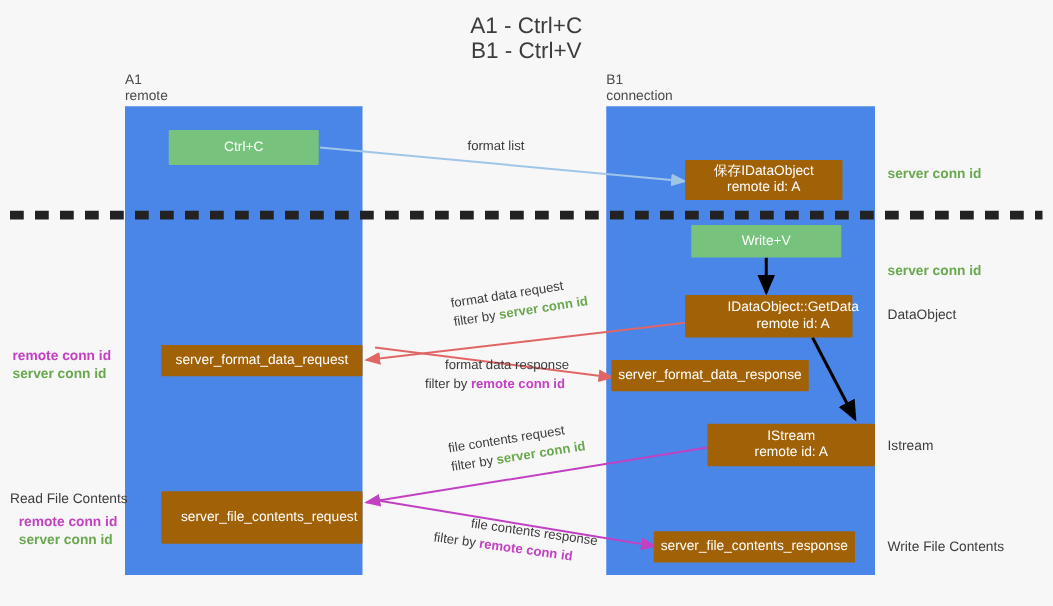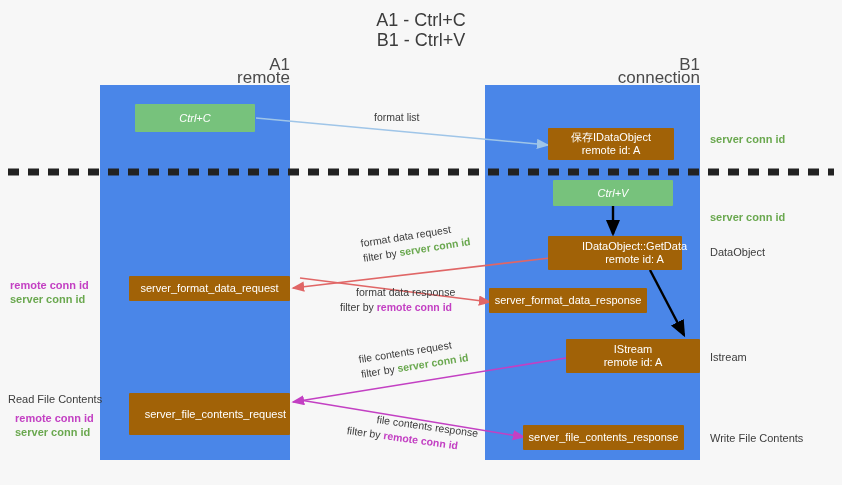--- a/index.html
+++ b/index.html
@@ -37,22 +37,22 @@
     width: 842px;
     text-align: center;
     font-size: 18px;
     line-height: 20px;
     color: #3c3c3c;
   }
 
   
   .col-head {
     position: absolute;
-    text-align: right;
-    font-size: 17px;
+    text-align: left;
+    font-size: 11px;
     line-height: 13px;
     color: #4a4a4a;
   }
   .col-head .l1 { display: block; }
   .col-head .l2 { display: block; }
 
   
   .lane {
     position: absolute;
     background: #4a86e8;
@@ -70,21 +70,21 @@
     flex-direction: column;
     align-items: center;
     justify-content: center;
     color: #ffffff;
     font-size: 11px;
     line-height: 13px;
     text-align: center;
     border-radius: 1px;
     padding: 2px 4px;
   }
-  .node.green { background: #77c27c; font-style: italic; }
+  .node.green { background: #77c27c; }
   .node.orange { background: #a16207; }
   .node .ln { display: block; white-space: nowrap; }
 
   
   .side-label {
     position: absolute;
     font-size: 11px;
     line-height: 14px;
     white-space: nowrap;
   }
@@ -164,21 +164,21 @@
   <div class="node green" style="left:135px; top:104px; width:120px; height:28px;">
     <span class="ln">Ctrl+C</span>
   </div>
 
   <div class="node orange" style="left:548px; top:128px; width:126px; height:32px;">
     <span class="ln">保存IDataObject</span>
     <span class="ln">remote id: A</span>
   </div>
 
   <div class="node green" style="left:553px; top:180px; width:120px; height:26px;">
-    <span class="ln">Ctrl+V</span>
+    <span class="ln">Write+V</span>
   </div>
 
   <div class="node orange" style="left:548px; top:236px; width:134px; height:34px;padding-left:43px;">
     <span class="ln">IDataObject::GetData</span>
     <span class="ln">remote id: A</span>
   </div>
 
   <div class="node orange" style="left:566px; top:339px; width:134px; height:34px;">
     <span class="ln">IStream</span>
     <span class="ln">remote id: A</span>

